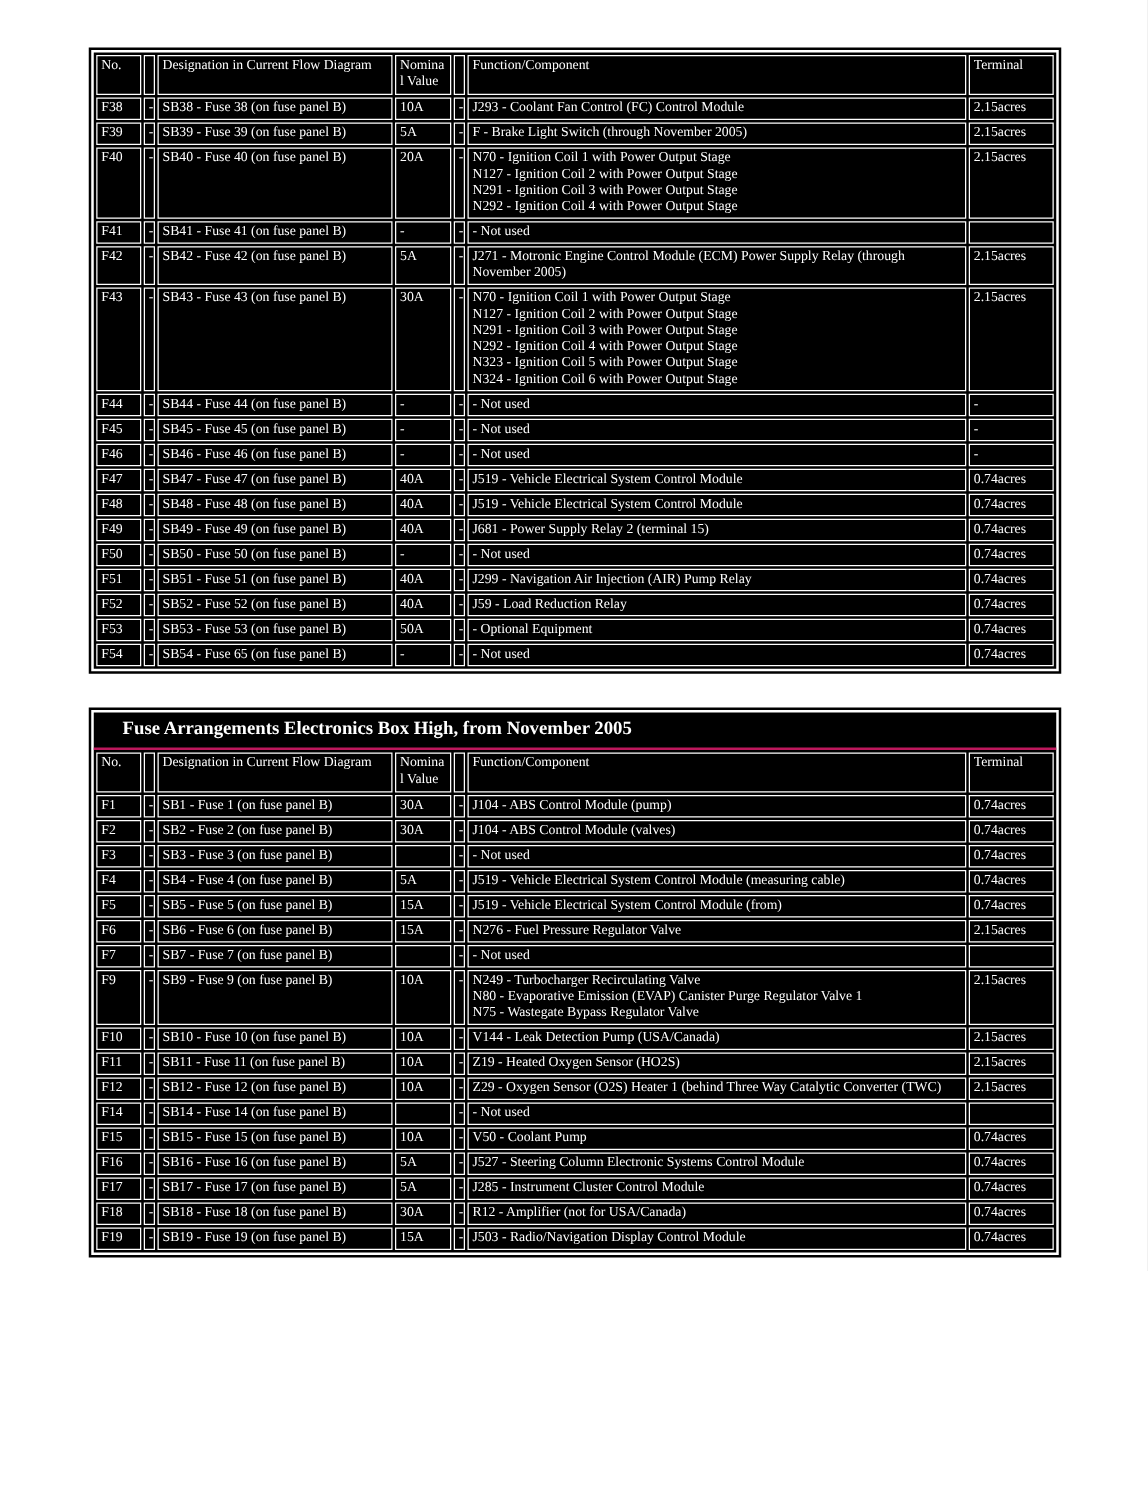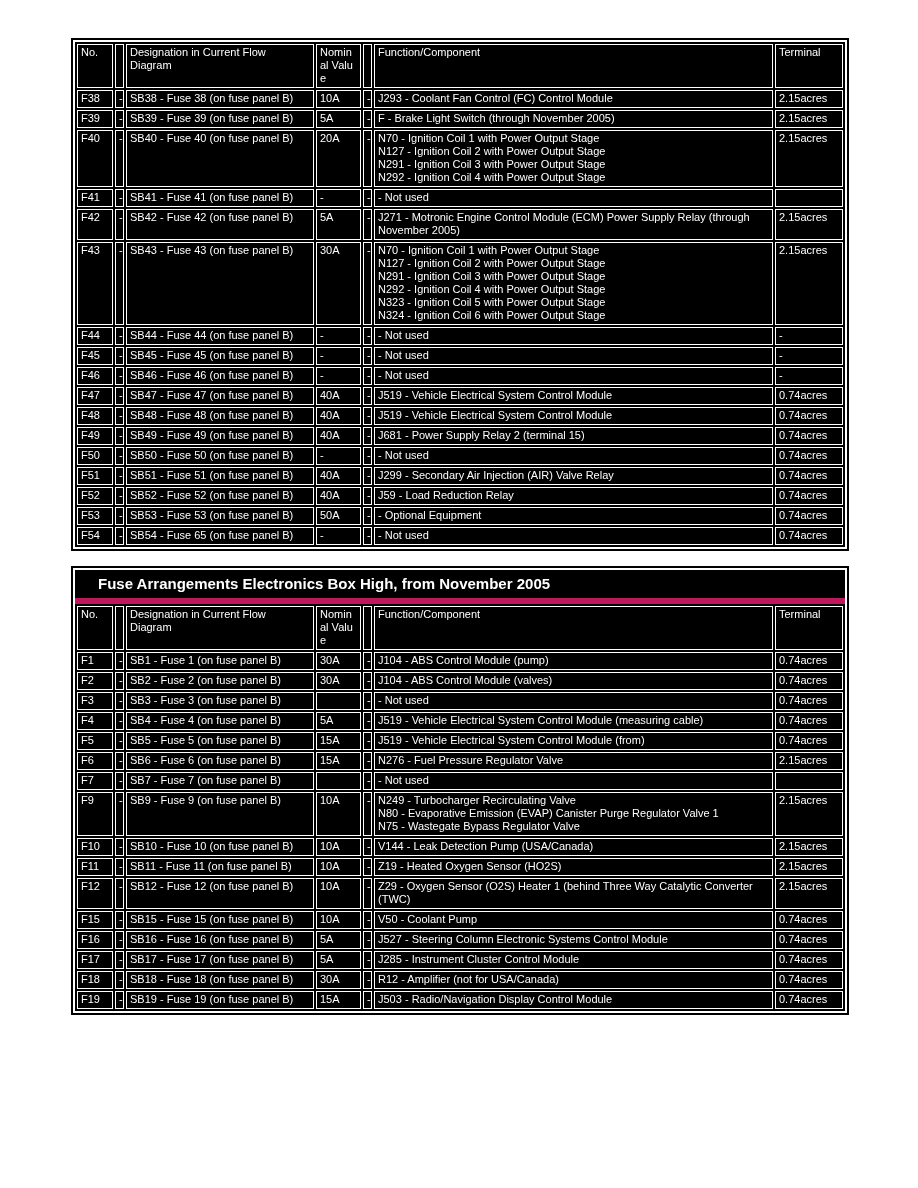--- a/index.html
+++ b/index.html
@@ -1,40 +1,40 @@
 <!DOCTYPE html>
 <html><head>
 <meta charset="utf-8">
 <style>
   html,body{margin:0;padding:0;background:#e8e8e8;}
   .page{
     position:relative;
     width:918px;height:1188px;
     background:#ffffff;
-    font-family:Liberation Sans, sans-serif;
+    font-family:Liberation Serif, serif;
     overflow:hidden;
   }
   .tbl{
     position:absolute;
     left:71px;
     width:778px;
     background:#000000;
     padding:2px;
     box-sizing:border-box;
   }
   #table1{top:38px;}
   #table2{top:566px;}
   .tbl-border{border:2px solid #ffffff;}
   .tbl-title{
     color:#ffffff;
     font-size:15px;
     font-weight:bold;
     line-height:19px;
     padding:4px 4px 5px 23px;
-    border-bottom:6px solid #be185d;
+    border-bottom:2px solid #be185d;
     white-space:nowrap;
   }
   table.fusetable{
     border-collapse:separate;
     border-spacing:2px;
     table-layout:fixed;
     width:100%;
     color:#ffffff;
     font-size:11px;
     line-height:13px;
@@ -215,21 +215,21 @@
               <td class="c-dash">-</td>
               <td class="c-fun">- Not used</td>
               <td class="c-ter">0.74acres</td>
             </tr>
             <tr>
               <td class="c-no">F51</td>
               <td class="c-dash">-</td>
               <td class="c-des">SB51 - Fuse 51 (on fuse panel B)</td>
               <td class="c-nom">40A</td>
               <td class="c-dash">-</td>
-              <td class="c-fun">J299 - Secondary Air Injection (AIR) Valve Relay</td>
+              <td class="c-fun">J299 - Navigation Air Injection (AIR) Pump Relay</td>
               <td class="c-ter">0.74acres</td>
             </tr>
             <tr>
               <td class="c-no">F52</td>
               <td class="c-dash">-</td>
               <td class="c-des">SB52 - Fuse 52 (on fuse panel B)</td>
               <td class="c-nom">40A</td>
               <td class="c-dash">-</td>
               <td class="c-fun">J59 - Load Reduction Relay</td>
               <td class="c-ter">0.74acres</td>
@@ -377,20 +377,29 @@
             <tr>
               <td class="c-no">F12</td>
               <td class="c-dash">-</td>
               <td class="c-des">SB12 - Fuse 12 (on fuse panel B)</td>
               <td class="c-nom">10A</td>
               <td class="c-dash">-</td>
               <td class="c-fun">Z29 - Oxygen Sensor (O2S) Heater 1 (behind Three Way Catalytic Converter (TWC)</td>
               <td class="c-ter">2.15acres</td>
             </tr>
             <tr>
+              <td class="c-no">F14</td>
+              <td class="c-dash">-</td>
+              <td class="c-des">SB14 - Fuse 14 (on fuse panel B)</td>
+              <td class="c-nom"></td>
+              <td class="c-dash">-</td>
+              <td class="c-fun">- Not used</td>
+              <td class="c-ter"></td>
+            </tr>
+            <tr>
               <td class="c-no">F15</td>
               <td class="c-dash">-</td>
               <td class="c-des">SB15 - Fuse 15 (on fuse panel B)</td>
               <td class="c-nom">10A</td>
               <td class="c-dash">-</td>
               <td class="c-fun">V50 - Coolant Pump</td>
               <td class="c-ter">0.74acres</td>
             </tr>
             <tr>
               <td class="c-no">F16</td>

